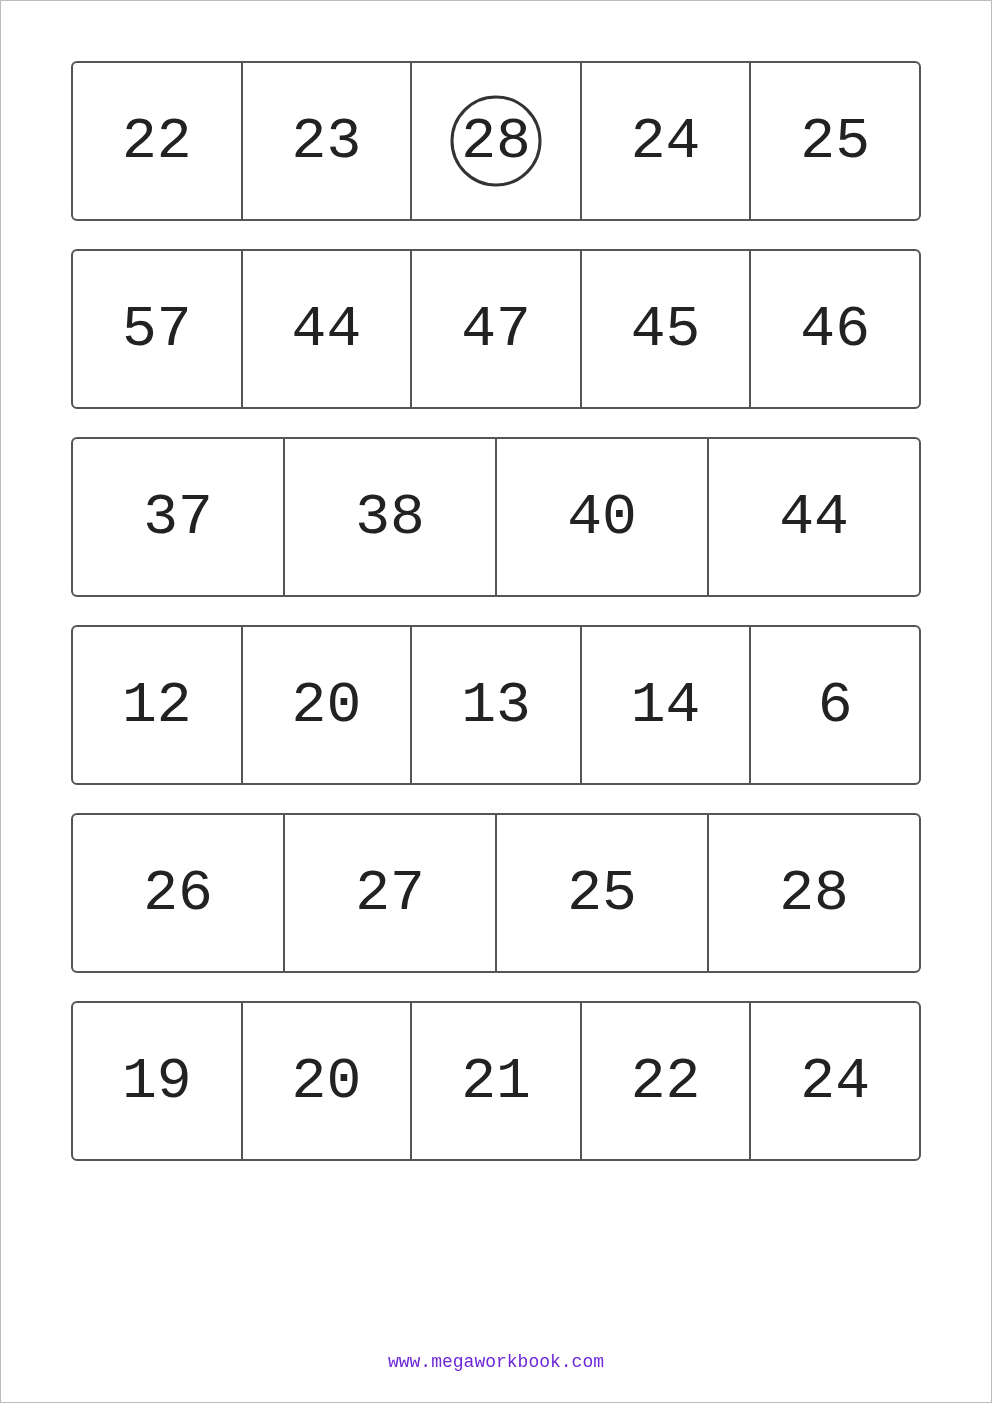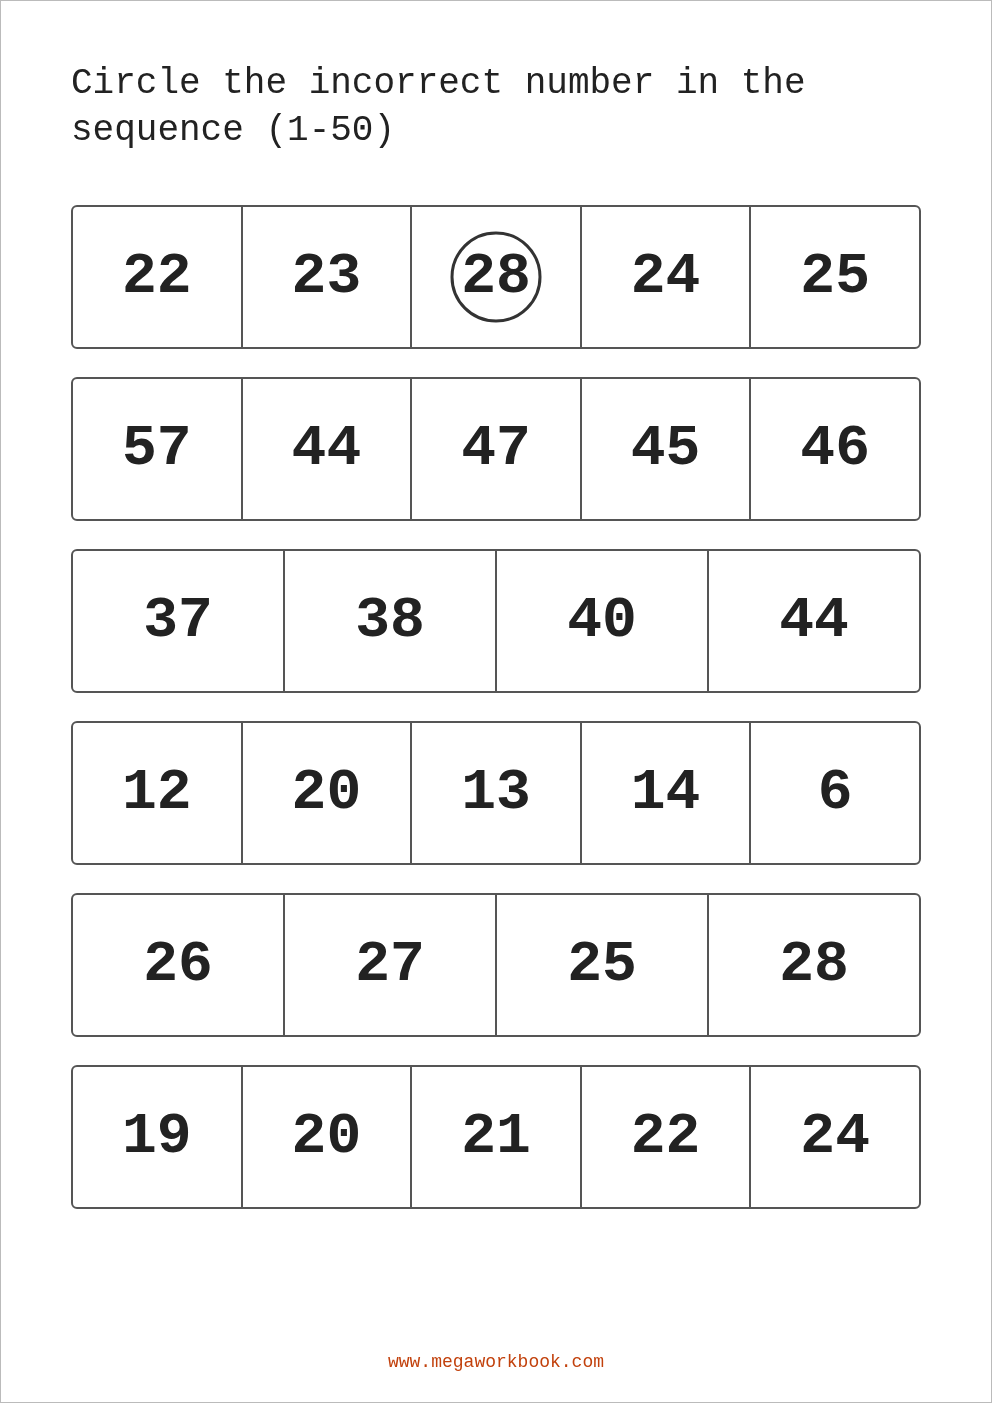--- a/index.html
+++ b/index.html
@@ -48,23 +48,23 @@
       border-radius: 6px;
       overflow: hidden;
     }
 
     .cell {
       flex: 1;
       display: flex;
       align-items: center;
       justify-content: center;
       font-size: 58px;
-      font-weight: bold;
+      font-weight: normal;
       color: #222;
-      height: 140px;
+      height: 156px;
       border-right: 2px solid #555;
       font-family: 'Courier New', Courier, monospace;
       position: relative;
     }
 
     .cell:last-child {
       border-right: none;
     }
 
     .cell.circled .number {
@@ -84,29 +84,28 @@
       border: 3px solid #333;
     }
 
     .footer {
       position: absolute;
       bottom: 30px;
       left: 0;
       right: 0;
       text-align: center;
       font-size: 18px;
-      color: #c2410c;
+      color: #6d28d9;
       font-family: 'Courier New', Courier, monospace;
     }
   </style>
 </head>
 <body>
 
 <div class="page">
-  <div class="title">Circle the incorrect number in the sequence (1-50)</div>
 
   <div class="sequences">
   <div class="sequence-row">
         <div class="cell">
           <span class="number">22</span>
         </div>
         <div class="cell">
           <span class="number">23</span>
         </div>
         <div class="cell circled">

